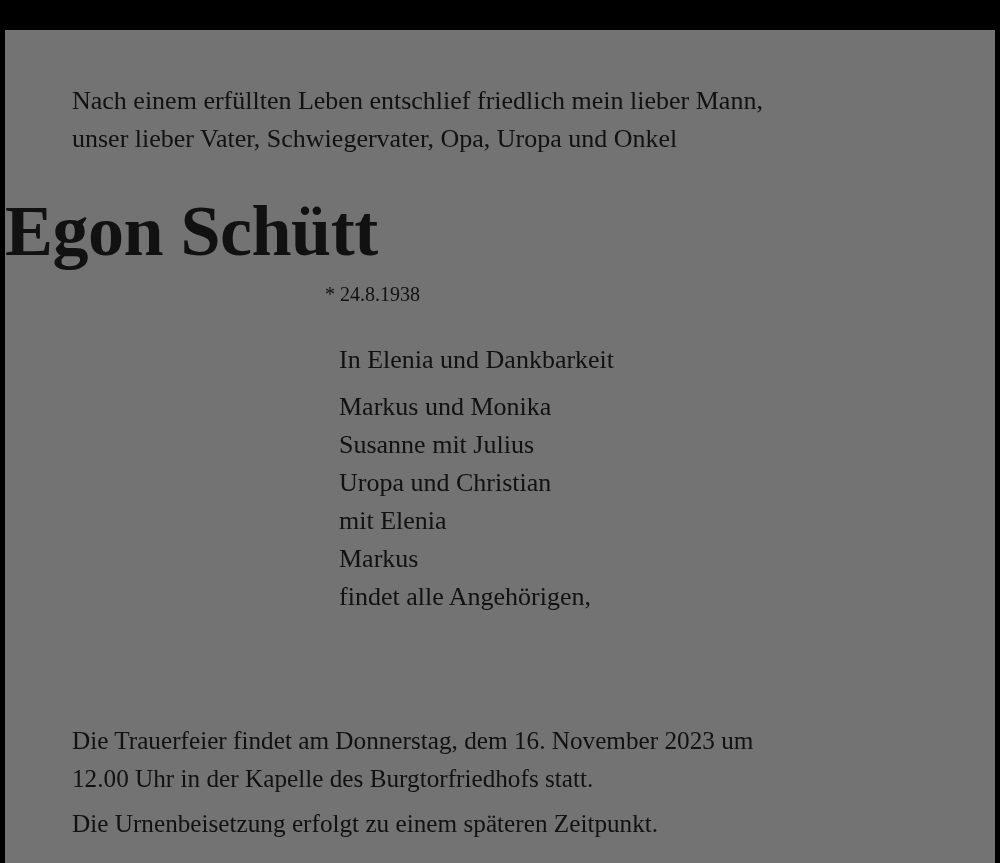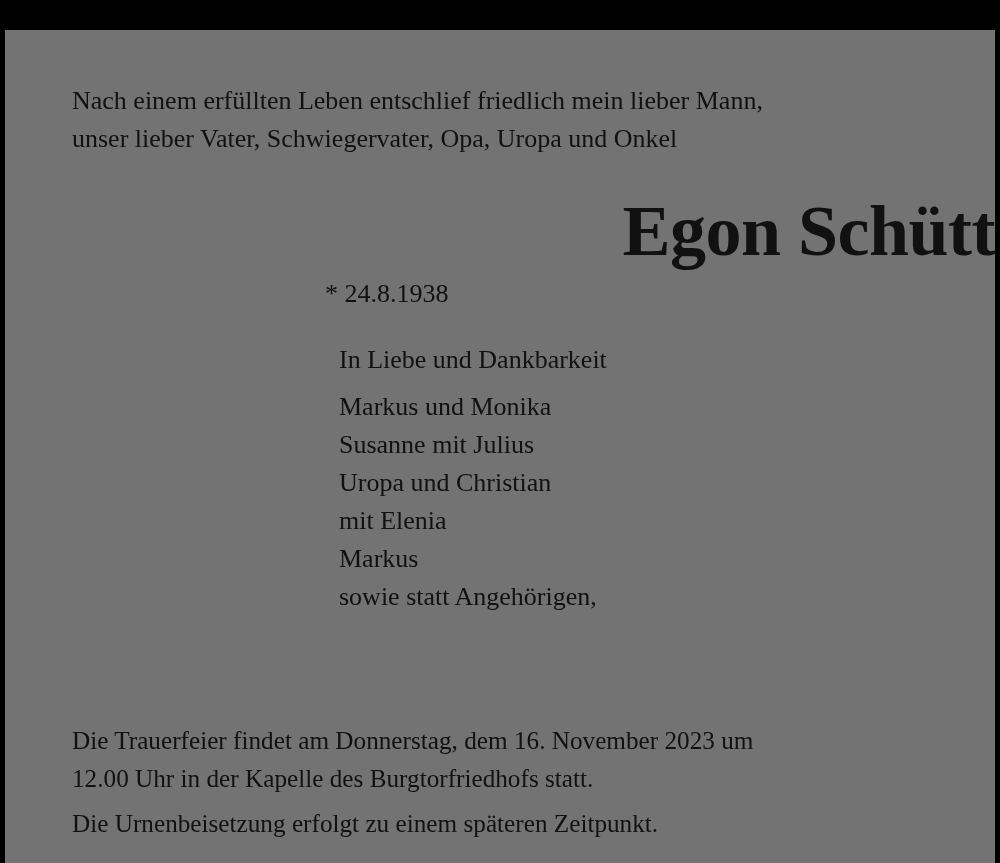--- a/index.html
+++ b/index.html
@@ -10,26 +10,26 @@
     font-family: Liberation Serif, serif;
     color: #111;
     margin-top: 25px;
   }
   .intro {
     position: absolute; left: 67px; top: 52px;
     font-size: 26px; line-height: 38px; white-space: nowrap;
   }
   .name {
     position: absolute; left: 0; width: 990px; top: 158px;
-    text-align: right; font-weight: bold; font-size: 72px; line-height: 86px;
+    text-align: left; font-weight: bold; font-size: 72px; line-height: 86px;
     letter-spacing: -0.5px;
   }
   .dates {
     position: absolute; top: 247px; left: 0; width: 990px; height: 34px;
-    font-size: 26px; line-height: 34px;
+    font-size: 20px; line-height: 34px;
   }
   .dates .birth { position: absolute; left: 320px; }
   .dates .death { position: absolute; left: 528px; }
   .signoff {
     position: absolute; left: 334px; top: 311px;
     font-size: 26px; line-height: 38px; white-space: nowrap;
   }
   .family {
     position: absolute; left: 334px; top: 358px;
     font-size: 26px; line-height: 38px; white-space: nowrap;
@@ -54,29 +54,29 @@
     <div>Nach einem erfüllten Leben entschlief friedlich mein lieber Mann,</div>
     <div>unser lieber Vater, Schwiegervater, Opa, Uropa und Onkel</div>
   </div>
 
   <div class="name">Egon Schütt</div>
 
   <div class="dates">
     <span class="birth">* 24.8.1938</span>
   </div>
 
-  <div class="signoff">In Liebe und Dankbarkeit</div>
+  <div class="signoff">In Elenia und Dankbarkeit</div>
 
   <div class="family">
     <div>Markus und Monika</div>
     <div>Susanne mit Julius</div>
     <div>Uropa und Christian</div>
     <div>mit Elenia</div>
     <div>Markus</div>
-    <div>sowie statt Angehörigen,</div>
+    <div>findet alle Angehörigen,</div>
   </div>
 
   <div class="service">
     <div>Die Trauerfeier findet am Donnerstag, dem 16. November 2023 um</div>
     <div>12.00 Uhr in der Kapelle des Burgtorfriedhofs statt.</div>
   </div>
 
   <div class="burial">Die Urnenbeisetzung erfolgt zu einem späteren Zeitpunkt.</div>
 </div>
 

